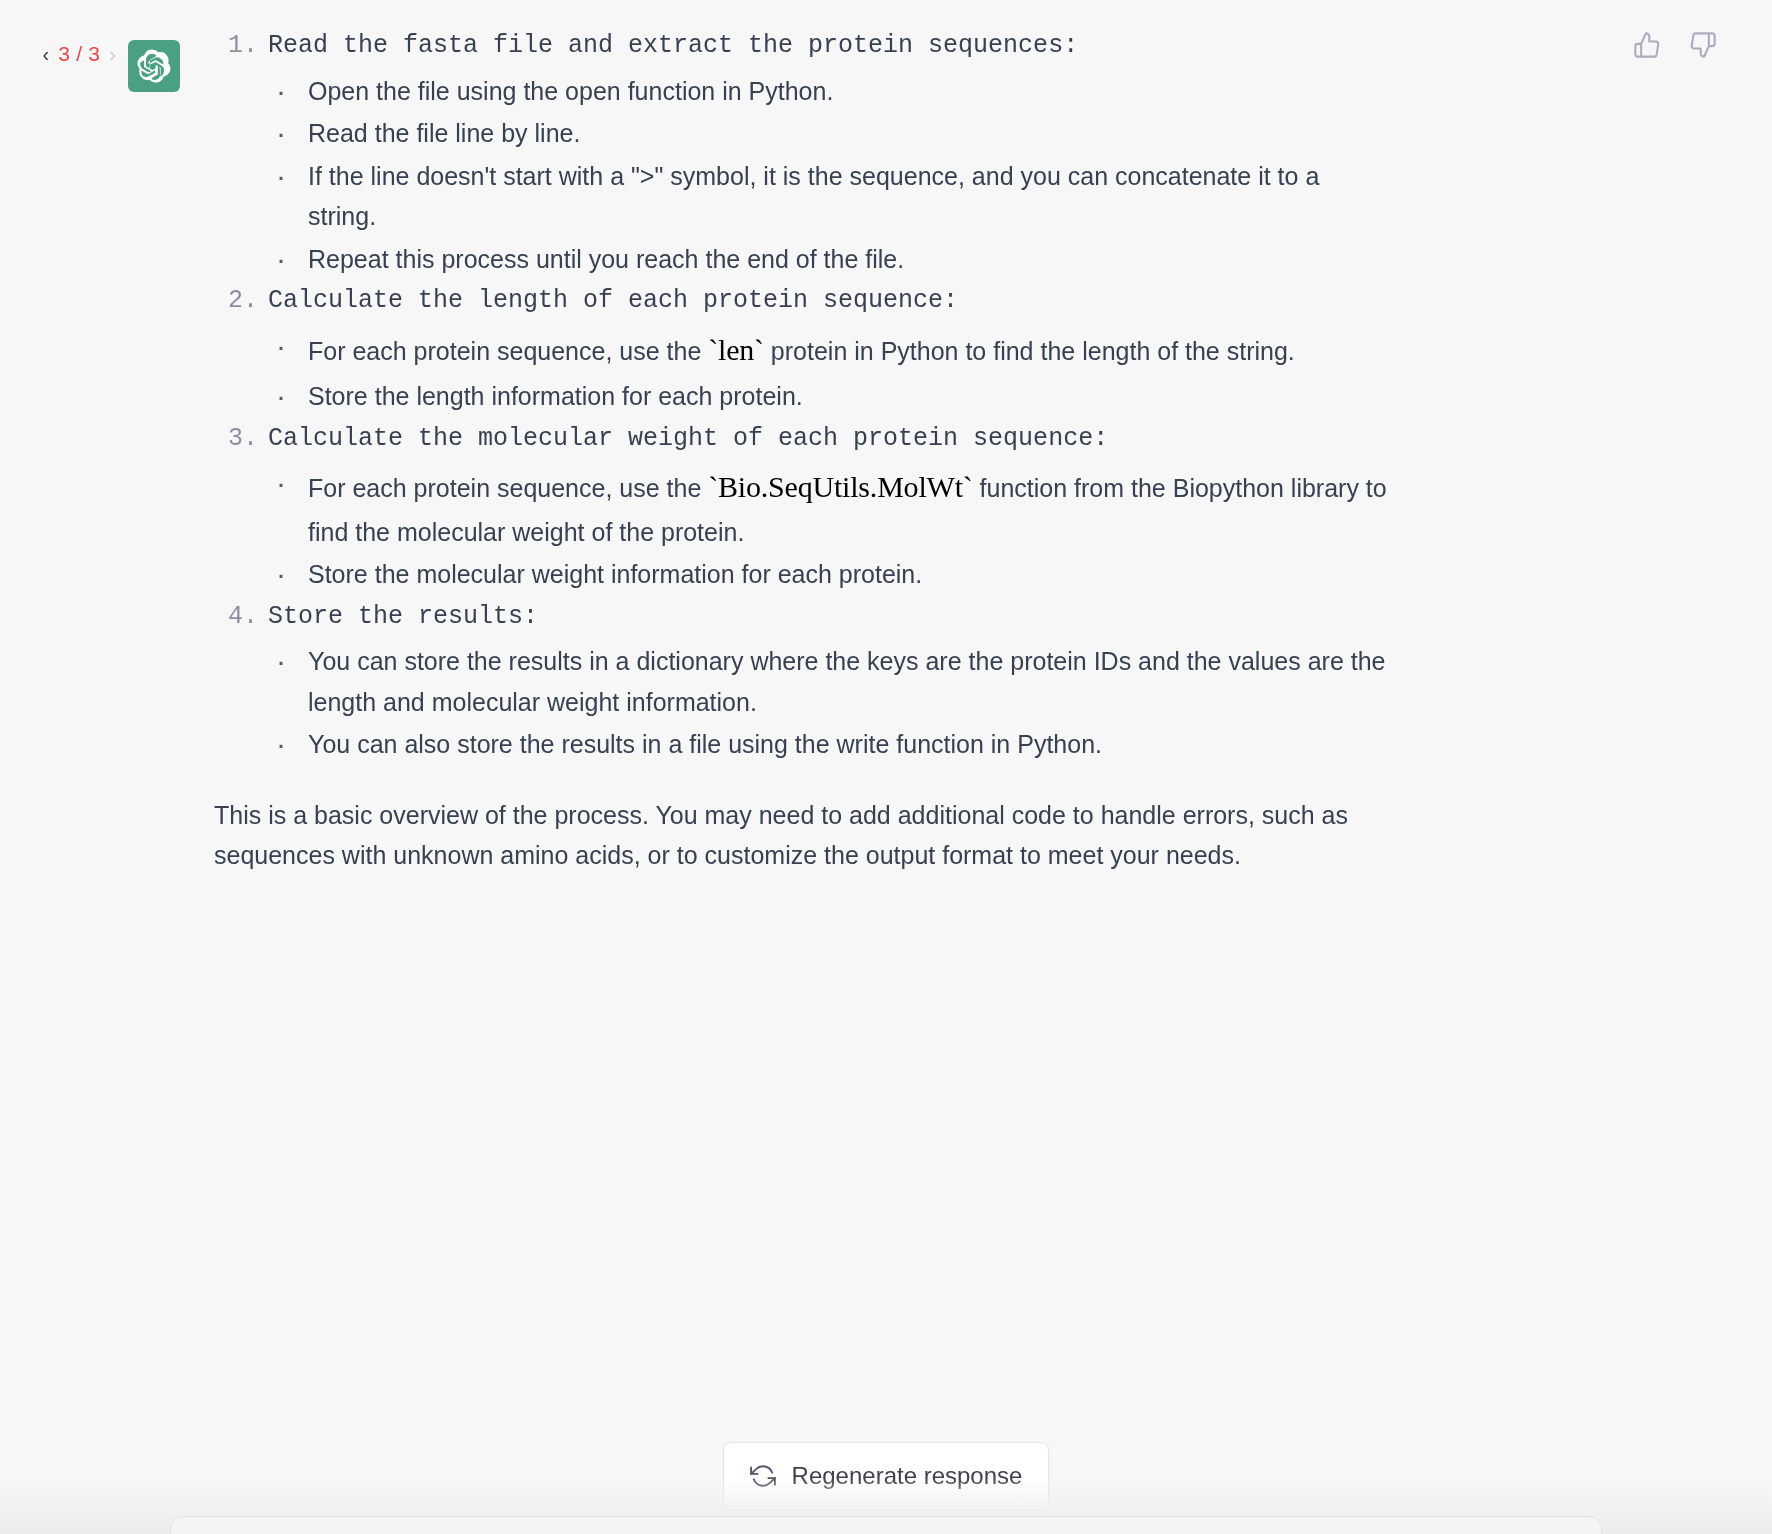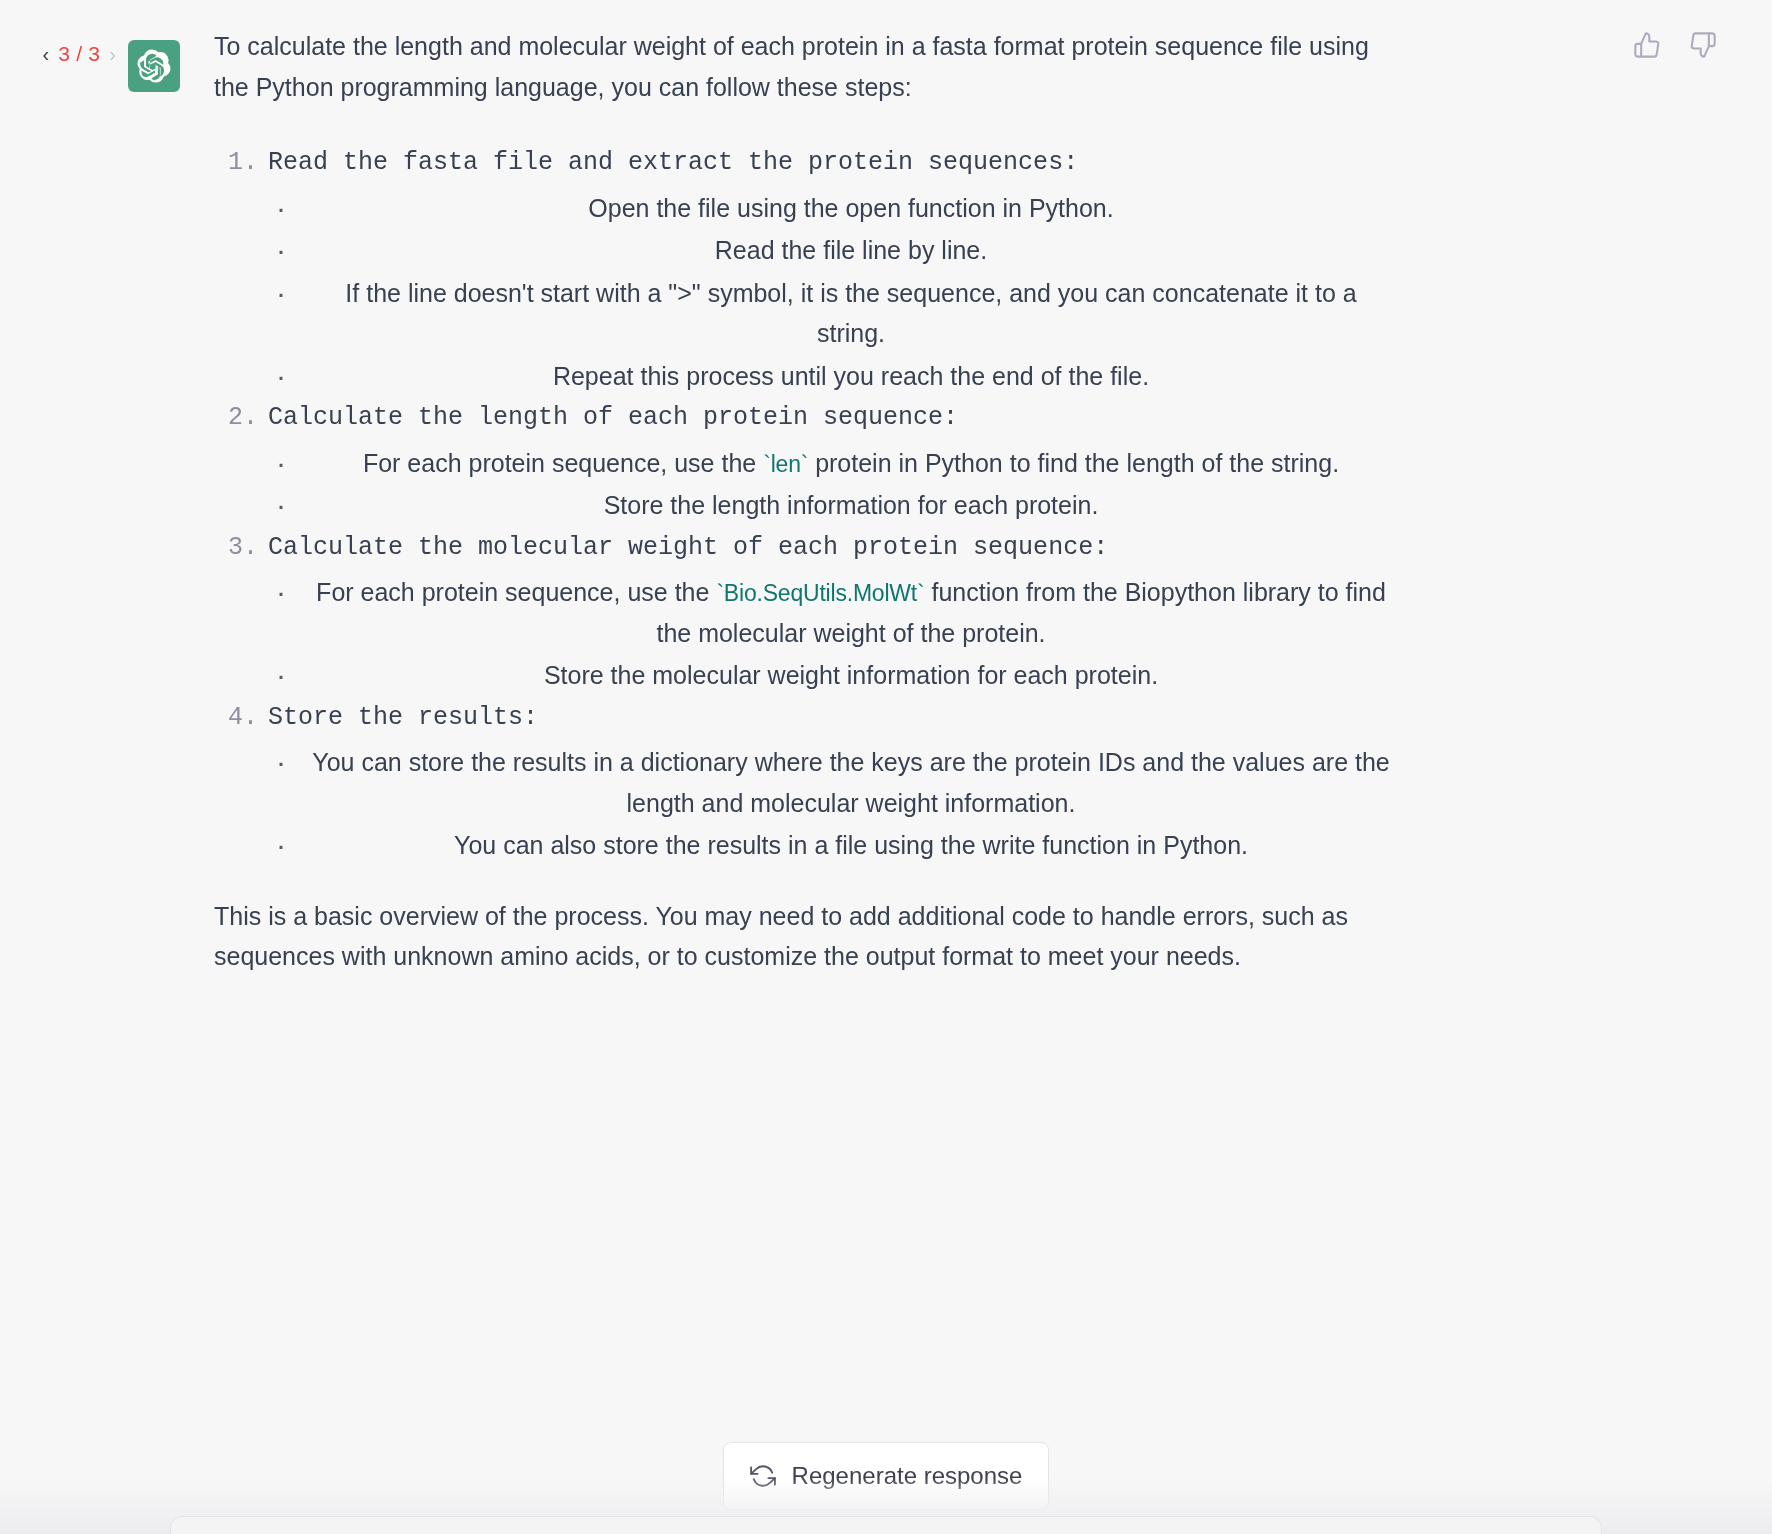--- a/index.html
+++ b/index.html
@@ -112,36 +112,35 @@
   
   ul.substeps {
     list-style: none;
     margin: 0 0 0 0;
     padding-left: 40px;
   }
   ul.substeps > li {
     position: relative;
     padding-left: 0;
     margin: 0 0 2px 0;
-    text-align: center;
   }
   ul.substeps > li::before {
     content: "\00B7";
     position: absolute;
     left: -32px;
     top: -4px;
     font-size: 30px;
     line-height: 1.62;
     color: #565869;
   }
 
   code, .mono {
-    font-family: Liberation Sans, sans-serif;
-    font-size: 23px;
-    color: #0f766e;
+    font-family: Liberation Serif, serif;
+    font-size: 30px;
+    color: #000000;
     letter-spacing: -0.2px;
   }
 
   
   .actions {
     position: absolute;
     top: 28px;
     right: 52px;
     display: flex;
     gap: 22px;
@@ -221,21 +220,20 @@
   <div class="avatar-wrap">
     <div class="avatar">
       <svg width="34" height="34" viewBox="0 0 41 41" fill="#ffffff" aria-hidden="true">
         <path d="M37.532 16.87a9.963 9.963 0 0 0-.856-8.184 10.078 10.078 0 0 0-10.855-4.835A9.965 9.965 0 0 0 18.306.5a10.079 10.079 0 0 0-9.614 6.977 9.967 9.967 0 0 0-6.664 4.834 10.08 10.08 0 0 0 1.24 11.817 9.965 9.965 0 0 0 .856 8.185 10.079 10.079 0 0 0 10.855 4.835 9.964 9.964 0 0 0 7.516 3.35 10.078 10.078 0 0 0 9.617-6.981 9.967 9.967 0 0 0 6.663-4.834 10.079 10.079 0 0 0-1.243-11.813ZM22.498 37.886a7.474 7.474 0 0 1-4.799-1.735c.06-.33.144-.66.256-.975l.105-.315 6.534-3.77a1.06 1.06 0 0 0 .537-.926V20.6l2.762 1.594a.1.1 0 0 1 .54.075v7.621a7.502 7.502 0 0 1-7.49 7.49ZM6.392 31.006a7.471 7.471 0 0 1-.895-5.027c.247.148.48.3.72.44l6.533 3.772a1.065 1.065 0 0 0 1.07 0l7.974-4.602v3.19a.099.099 0 0 1-.4.083l-6.605 3.811a7.5 7.5 0 0 1-10.238-2.743l.01-.002-.02-.002v-.02h-.01l.01.1Zm-1.724-14.3a7.465 7.465 0 0 1 3.9-3.284v7.754a1.06 1.06 0 0 0 .532.925l7.93 4.579-2.76 1.595a.1.1 0 0 1-.09.008l-6.602-3.815a7.5 7.5 0 0 1-2.744-10.24l-.166.478Zm22.675 5.274-7.974-4.607 2.76-1.593a.1.1 0 0 1 .09-.008l6.605 3.811a7.495 7.495 0 0 1-1.156 13.52v-7.752a1.06 1.06 0 0 0-.325-.8v-.571Zm2.747-4.139a13.19 13.19 0 0 0-.72-.44l-6.534-3.772a1.063 1.063 0 0 0-1.07 0l-7.972 4.602v-3.19a.099.099 0 0 1 .04-.083l6.605-3.808a7.498 7.498 0 0 1 11.136 7.765l-1.485-1.074ZM13.735 22.53l-2.762-1.595a.099.099 0 0 1-.054-.075v-7.62a7.498 7.498 0 0 1 12.293-5.756c-.06.327-.145.65-.254.966l-.105.316-6.535 3.77a1.06 1.06 0 0 0-.536.926l-.047 9.068Zm1.5-3.233 3.554-2.053 3.556 2.05v4.102l-3.55 2.051-3.556-2.05-.004-4.1Z"></path>
       </svg>
     </div>
   </div>
 
   <div class="content">
 
-    <p class="lead">To calculate the length and molecular weight of each protein in a fasta format protein sequence file using the Python programming language, you can follow these steps:</p>
 
     <ol class="steps">
 
       <li>
         <div class="step-title">Read the fasta file and extract the protein sequences:</div>
         <ul class="substeps">
           <li>Open the file using the open function in Python.</li>
           <li>Read the file line by line.</li>
           <li>If the line doesn't start with a "&gt;" symbol, it is the sequence, and you can concatenate it to a string.</li>
           <li>Repeat this process until you reach the end of the file.</li>

